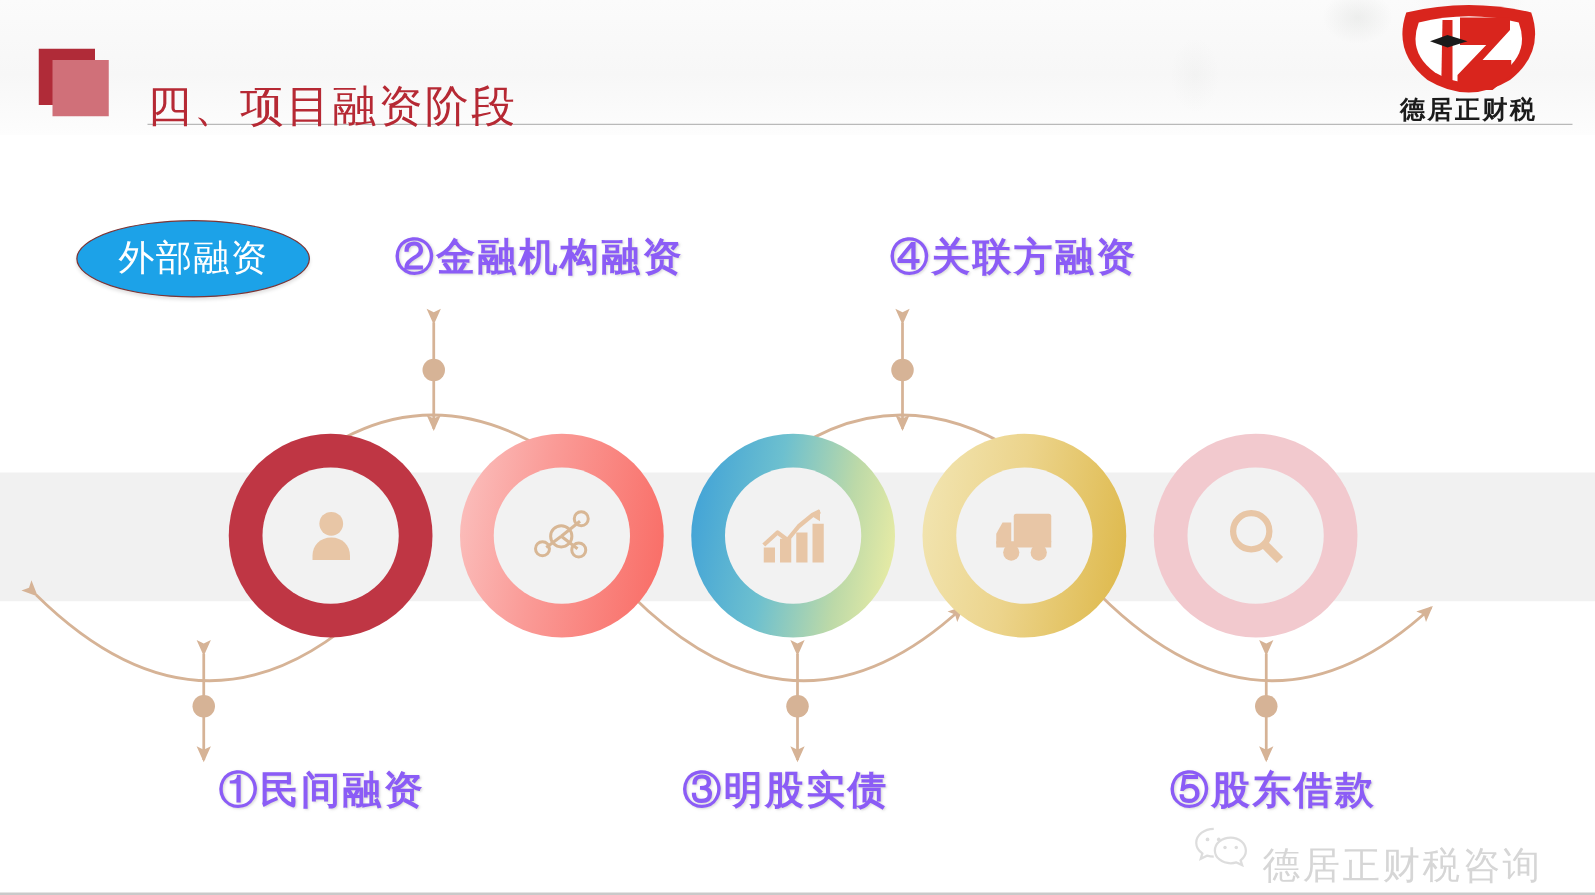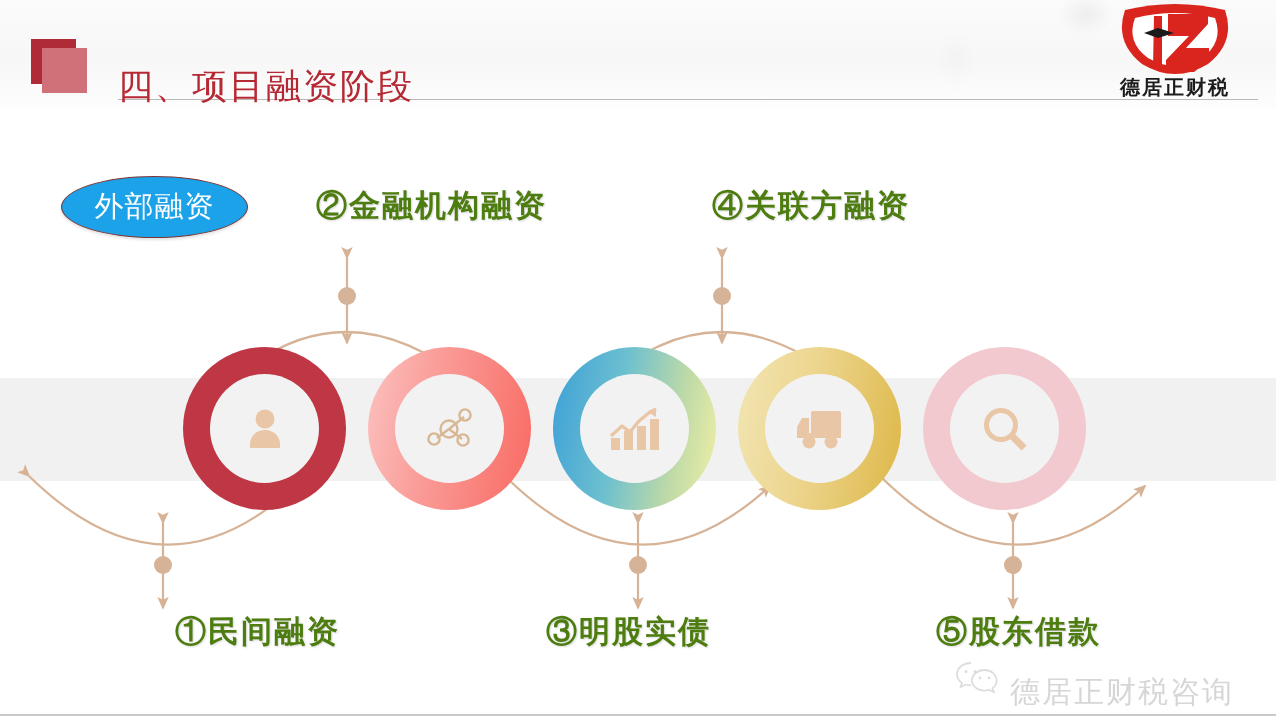--- a/index.html
+++ b/index.html
@@ -77,21 +77,21 @@
     box-shadow:0 2px 3px rgba(0,0,0,.12);
   }
   .ellipse-ext span{
     color:#ffffff;font-size:29px;letter-spacing:1px;
     font-family:"DejaVu Sans","Liberation Sans",sans-serif;
   }
 
   
   .label{
     position:absolute;
-    color:#4d7c0f;
+    color:#8b5cf6;
     font-size:31px;
     font-weight:bold;
     letter-spacing:2px;
     white-space:nowrap;
     font-family:"DejaVu Serif","Liberation Serif",serif;
     text-shadow:1px 1px 2px rgba(140,140,140,.35);
   }
   .lbl-2{left:316px;top:185px;}
   .lbl-4{left:712px;top:185px;}
   .lbl-1{left:175px;top:611px;}

